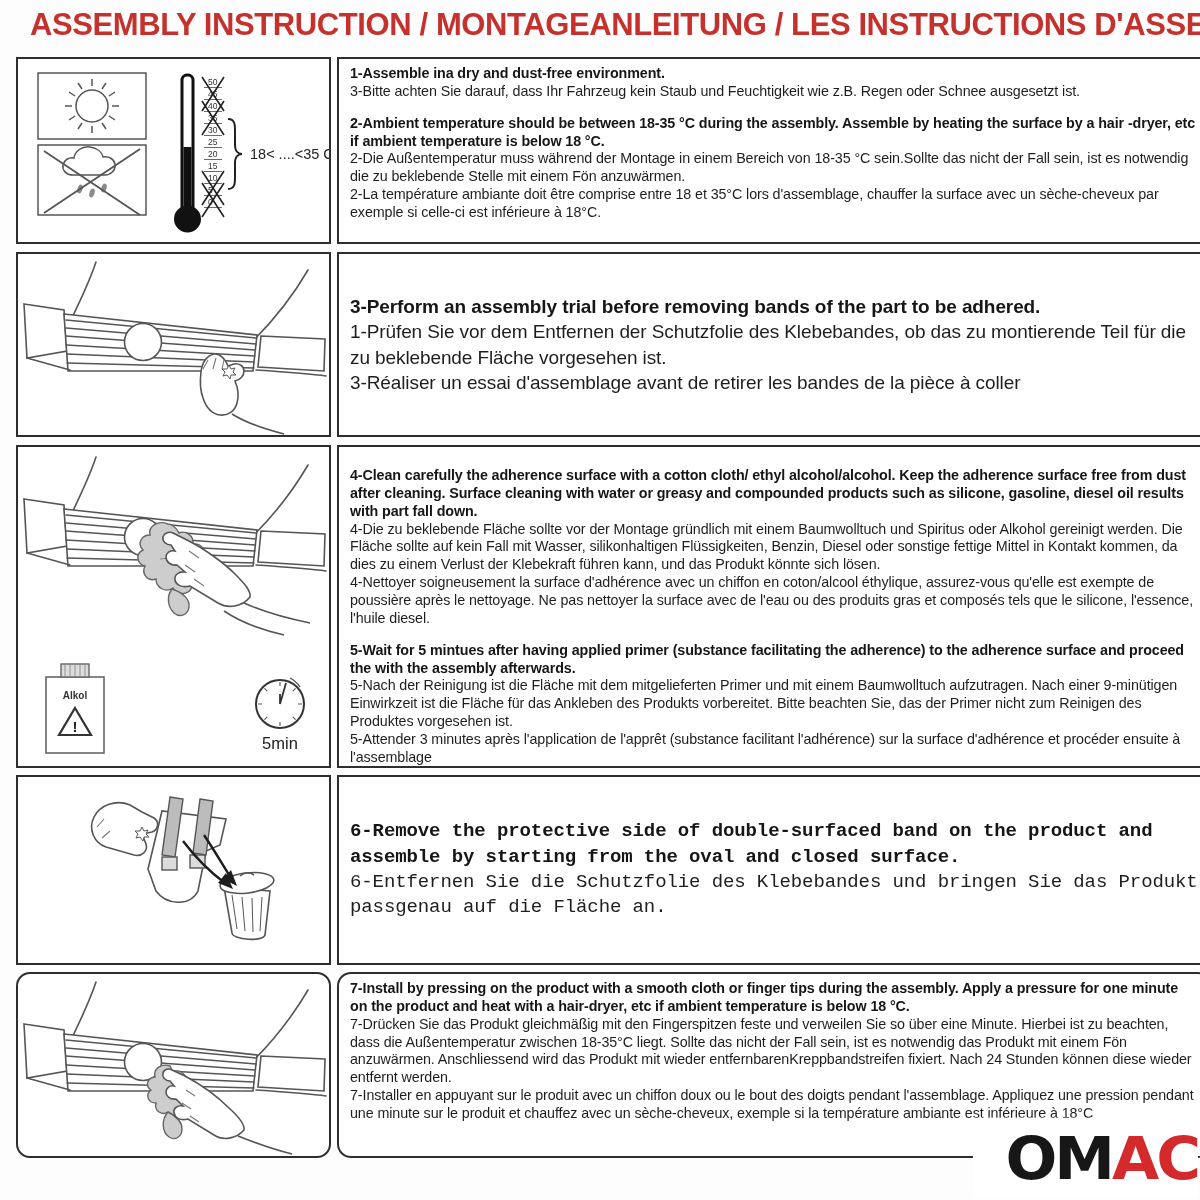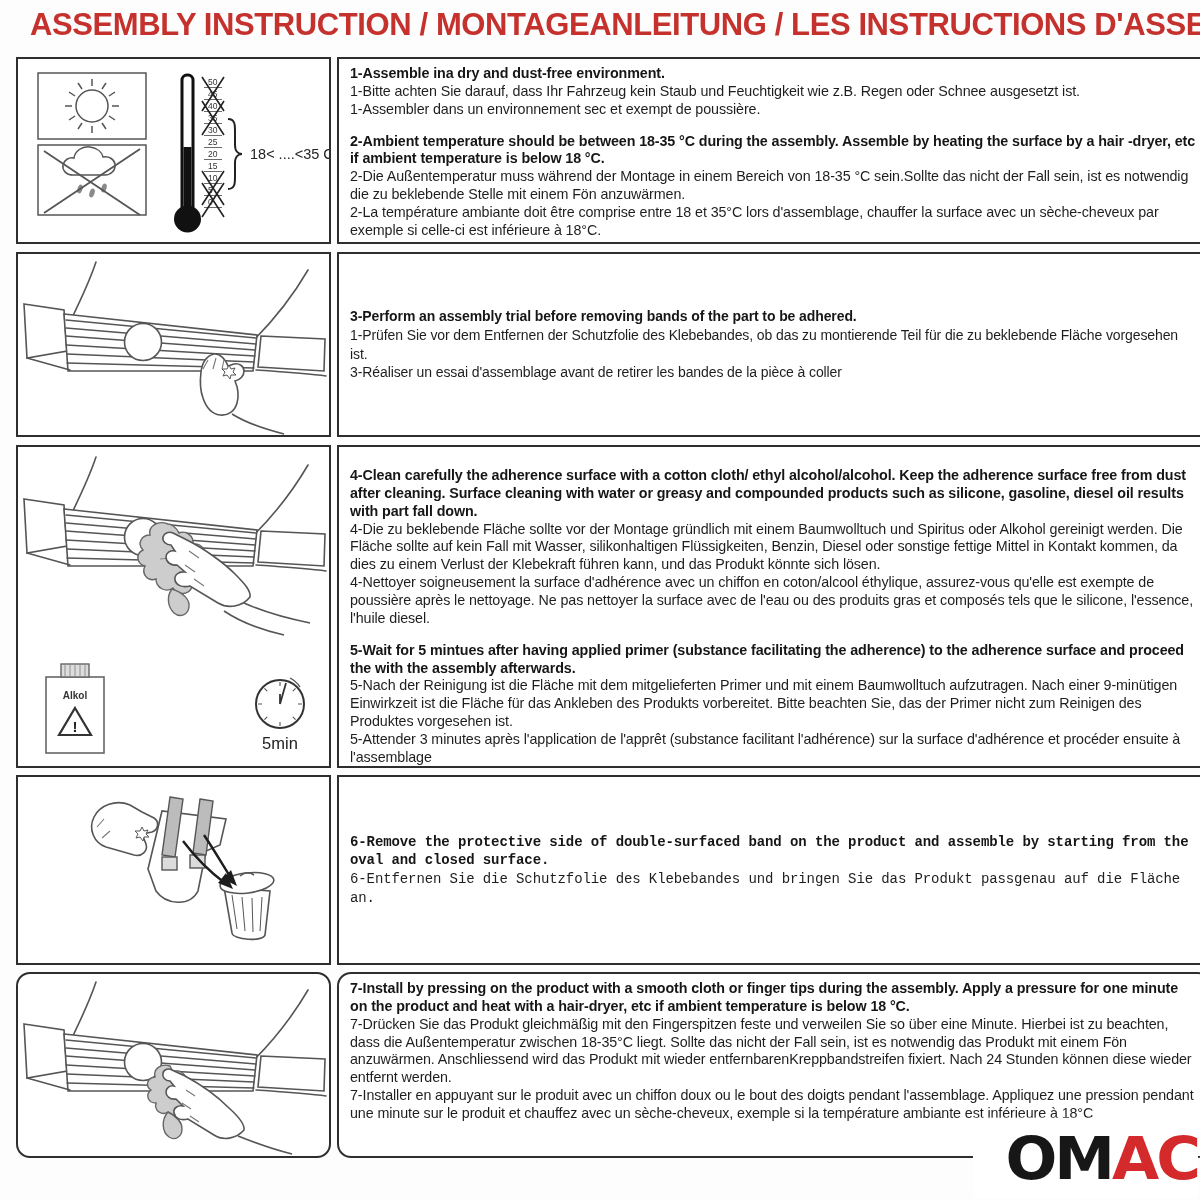--- a/index.html
+++ b/index.html
@@ -13,21 +13,21 @@
   }
   .figbox, .textbox {
     position:absolute; box-sizing:border-box; background:#ffffff;
     border:2px solid #2e2e2e;
   }
   .figbox { left:16px; width:315px; }
   .textbox { left:337px; width:875px; padding:6px 11px; }
   .figbox svg { width:100%; height:100%; display:block; }
   .textbox p { margin:0; }
   .t-sm p { font-size:14.3px; line-height:1.25; letter-spacing:-0.1px; }
-  .t-lg p { font-size:14px; line-height:1.33; letter-spacing:-0.1px; }
+  .t-lg p { font-size:19px; line-height:1.33; letter-spacing:-0.1px; }
   .en { font-weight:bold; color:#161616; }
   .gap { height:14px; }
   .vcenter { display:flex; flex-direction:column; justify-content:center; }
   
   .r1 { top:57px;  height:187px; }
   .r2 { top:252px; height:185px; }
   .r3 { top:445px; height:323px; }
   .r4 { top:775px; height:190px;font-family:Liberation Mono, monospace; }
   .r5 { top:972px; height:186px;border-radius:14px; }
   .logo {
@@ -88,22 +88,21 @@
           <path d="M184,112 L206,146 M206,112 L184,146"></path>
           <path d="M184,124 L206,158 M206,124 L184,158"></path>
         </g>
         <path d="M210,60 C217,60 217,66 217,72 L217,86 C217,93 221,95 224,95 C221,95 217,97 217,104 L217,118 C217,124 217,130 210,130" fill="none" stroke="#222" stroke-width="2"></path>
         <text x="232" y="100" font-size="14.5" fill="#222">18&lt; ....&lt;35 C</text>
       </g>
     </svg>
   </div>
   <div class="textbox t-sm r1">
     <p class="en">1-Assemble ina dry and dust-free environment.</p>
-    <p>1-Bitte achten Sie darauf, dass Ihr Fahrzeug kein Staub und Feuchtigkeit wie z.B. Regen oder Schnee ausgesetzt ist.</p>
-    <p>1-Assembler dans un environnement sec et exempt de poussière.</p>
+    <p>3-Bitte achten Sie darauf, dass Ihr Fahrzeug kein Staub und Feuchtigkeit wie z.B. Regen oder Schnee ausgesetzt ist.</p>
     <div class="gap"></div>
     <p class="en">2-Ambient temperature should be between 18-35 °C  during the assembly. Assemble by heating the surface by a hair -dryer, etc if ambient temperature is below 18 °C.</p>
     <p>2-Die Außentemperatur muss während der Montage in einem Bereich von 18-35 °C  sein.Sollte das nicht der Fall sein, ist es notwendig die zu beklebende Stelle mit einem Fön anzuwärmen.</p>
     <p>2-La température ambiante doit être comprise entre 18 et 35°C lors d'assemblage, chauffer la surface avec un sèche-cheveux par exemple si celle-ci est inférieure à 18°C.</p>
   </div>
 
   <div class="figbox r2">
     <svg viewBox="0 0 311 181">
       <g fill="none" stroke="#555" stroke-width="1.6" stroke-linecap="round">
         <path d="M78,8 C70,32 58,56 46,80"></path>

